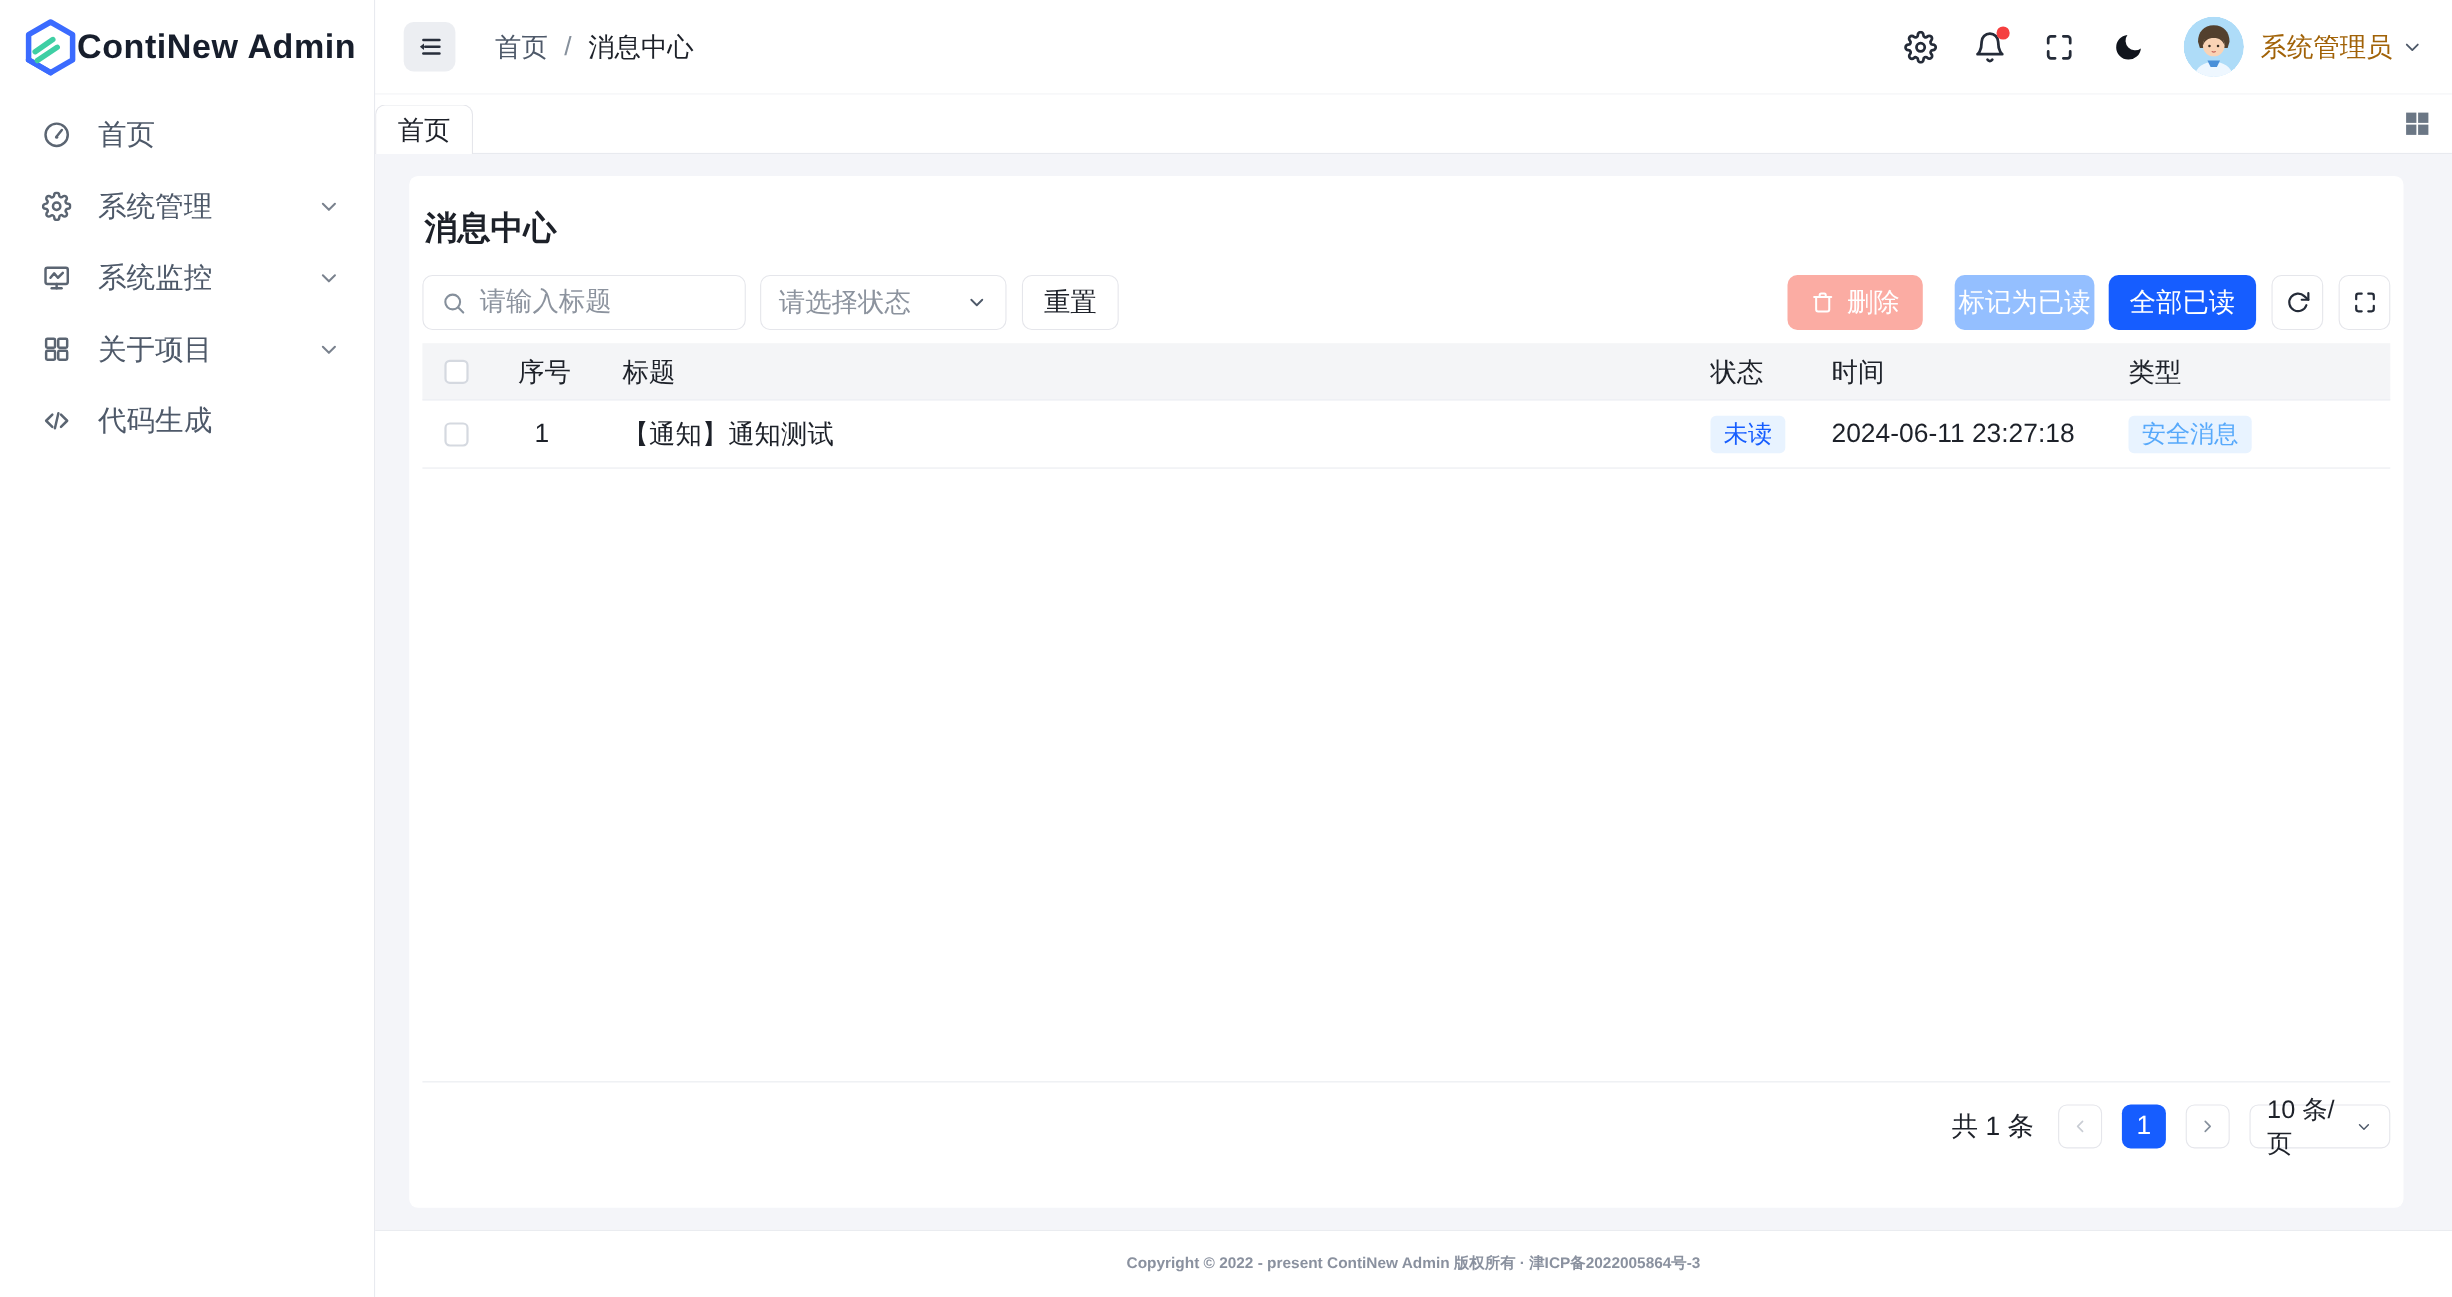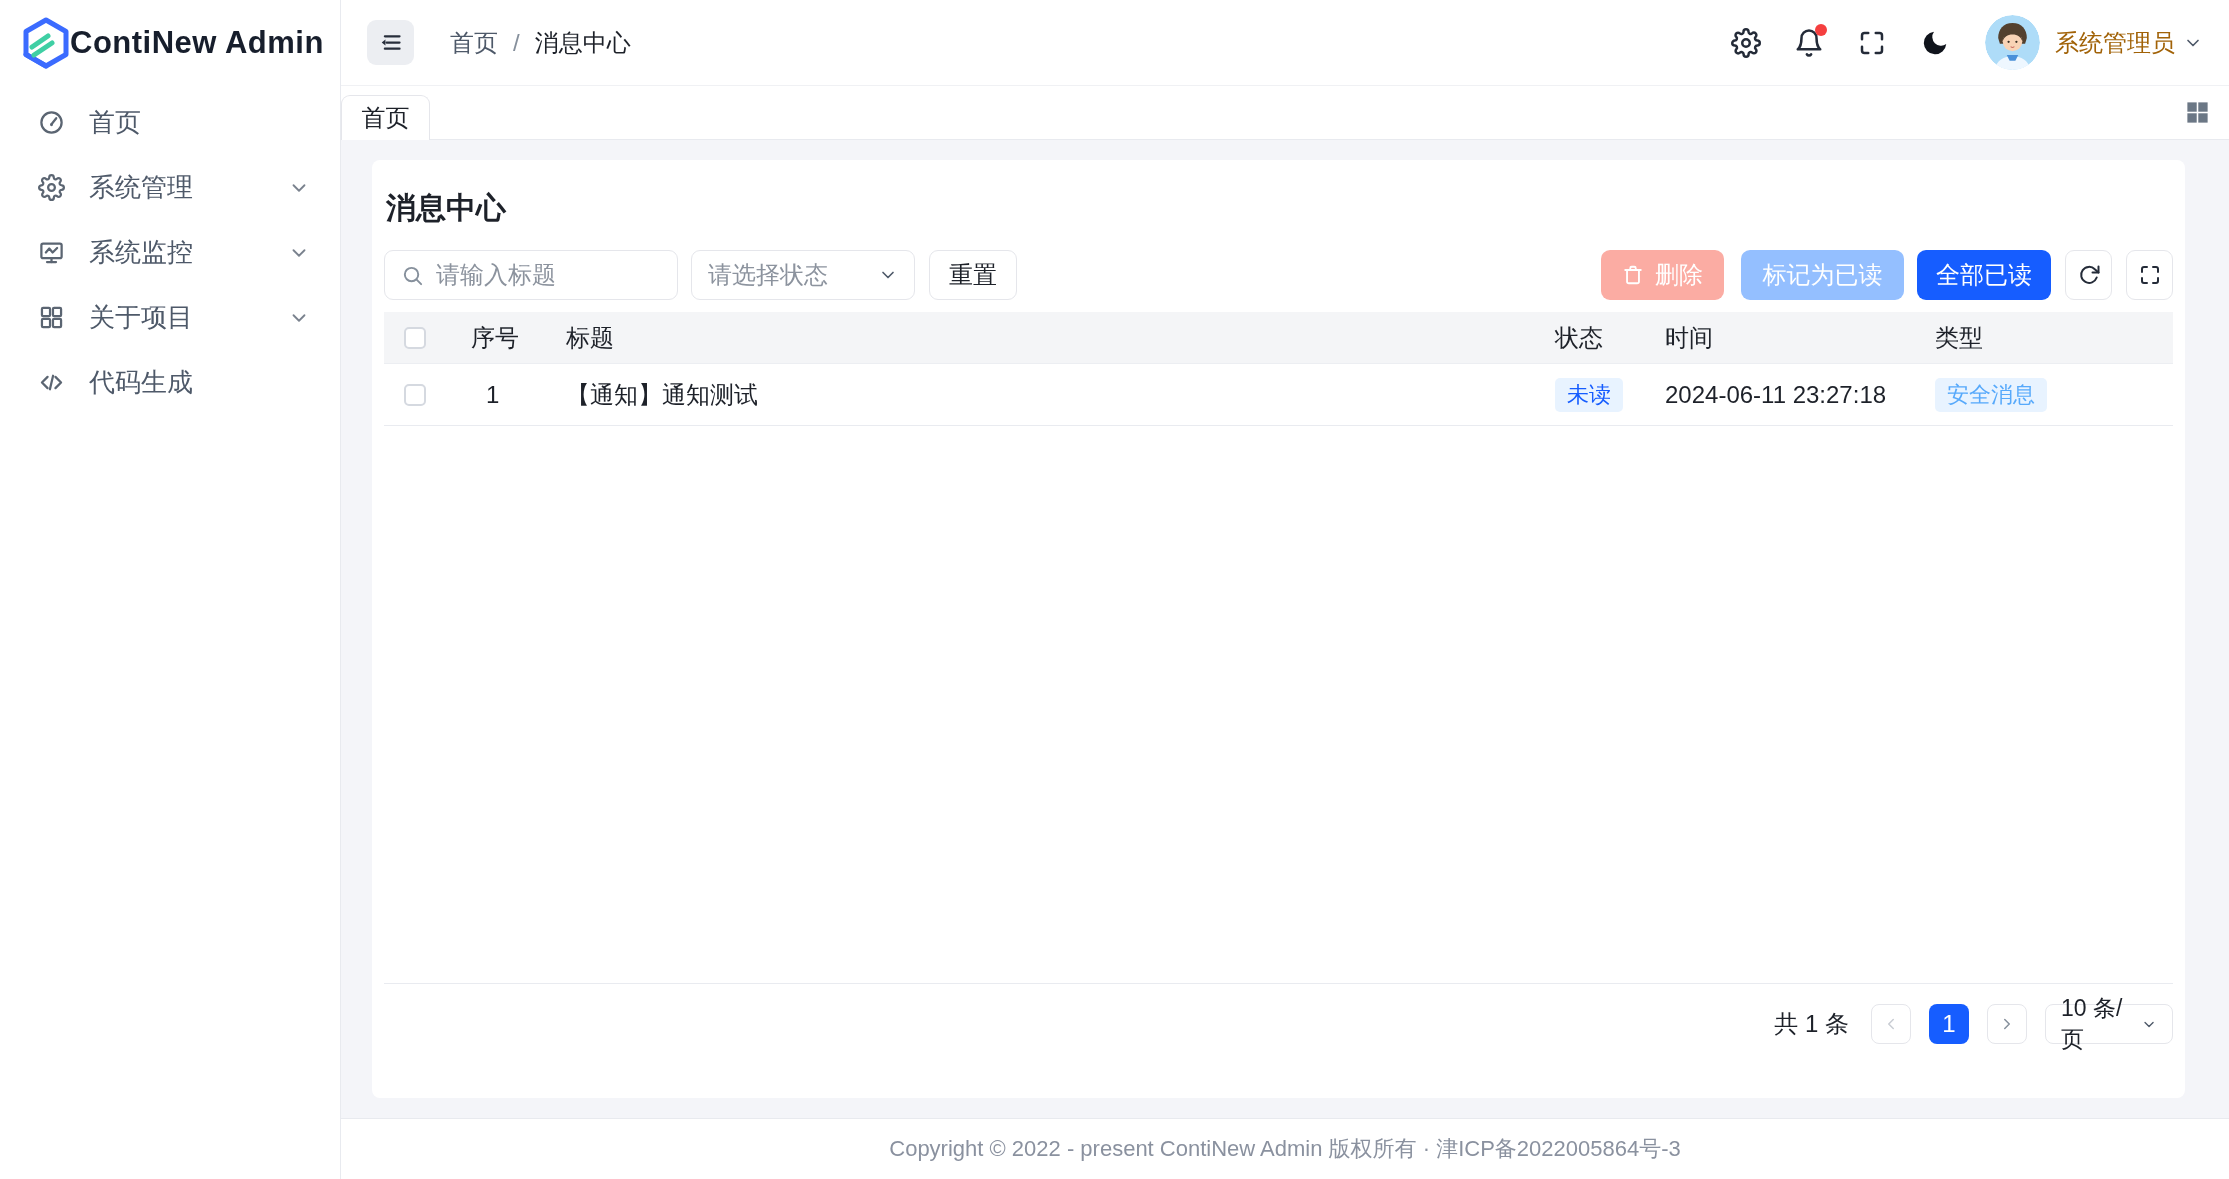--- a/index.html
+++ b/index.html
@@ -68,21 +68,21 @@
   .select-box { display:flex; align-items:center; justify-content:space-between; width:224px; height:50px;
     border:1px solid #e5e6eb; border-radius:9px; padding:0 16px; margin-left:13px; background:#fff; cursor:pointer; }
   .select-box .ph { font-size:24px; color:#8c939e; }
   .select-box svg { width:20px; height:20px; color:#4e5969; }
   .btn { display:flex; align-items:center; justify-content:center; height:50px; border-radius:9px;
     font-size:24px; cursor:pointer; border:none; font-family:inherit; }
   .btn-reset { width:88px; background:#fff; border:1px solid #e5e6eb; color:#1d2129; margin-left:14px; }
   .tspacer { flex:1; }
   .btn-delete { width:123px; background:#fbaca3; color:#fff; gap:11px; cursor:not-allowed; }
   .btn-delete svg { width:22px; height:22px; }
-  .btn-mark { width:163px; background:#94bfff; color:#fff; margin-left:17px; cursor:not-allowed; }
+  .btn-mark { width:127px; background:#94bfff; color:#fff; margin-left:29px; cursor:not-allowed; }
   .btn-allread { width:134px; background:#165dff; color:#fff; margin-left:13px; }
   .btn-sq { width:47px; background:#fff; border:1px solid #e5e6eb; color:#242b38; margin-left:14px; }
   .btn-sq svg { width:24px; height:24px; }
 
   
   .table { margin-top:12px; }
   .t-head { display:flex; align-items:center; height:52px; background:#f4f5f7;
     border-bottom:1px solid #eceef2; font-size:24px; color:#1d2129; font-weight:500; }
   .t-row { display:flex; align-items:center; height:62px; border-bottom:1px solid #e9ebf0;
     font-size:24px; color:#1d2129; }
@@ -111,21 +111,21 @@
   .pg-page { width:40px; height:40px; border-radius:8px; background:#165dff; color:#fff; font-size:24px;
     display:flex; align-items:center; justify-content:center; margin-right:18px; cursor:pointer; }
   .pg-size { display:flex; align-items:center; justify-content:space-between; width:128px; height:40px;
     border:1px solid #e5e6eb; border-radius:8px; padding:0 15px; cursor:pointer; }
   .pg-size span { font-size:23px; color:#1d2129; }
   .pg-size svg { width:17px; height:17px; color:#4e5969; }
 
   
   .footer { position:absolute; left:341px; top:1118px; width:1888px; height:61px; background:#fff;
     border-top:1px solid #e8eaef; display:flex; align-items:center; justify-content:center;
-    font-size:22px; color:#8a919f; }
+    font-size:14px; color:#8a919f;font-weight:bold; }
 </style>
 </head>
 <body>
 
 <div id="app">
 
   <aside class="sidebar">
     <div class="logo">
       <svg width="48" height="52" viewBox="0 0 48 52">
         <path d="M24 3 L44 14.5 V37.5 L24 49 L4 37.5 V14.5 Z" fill="none" stroke="#3b6bff" stroke-width="5" stroke-linejoin="round"></path>

